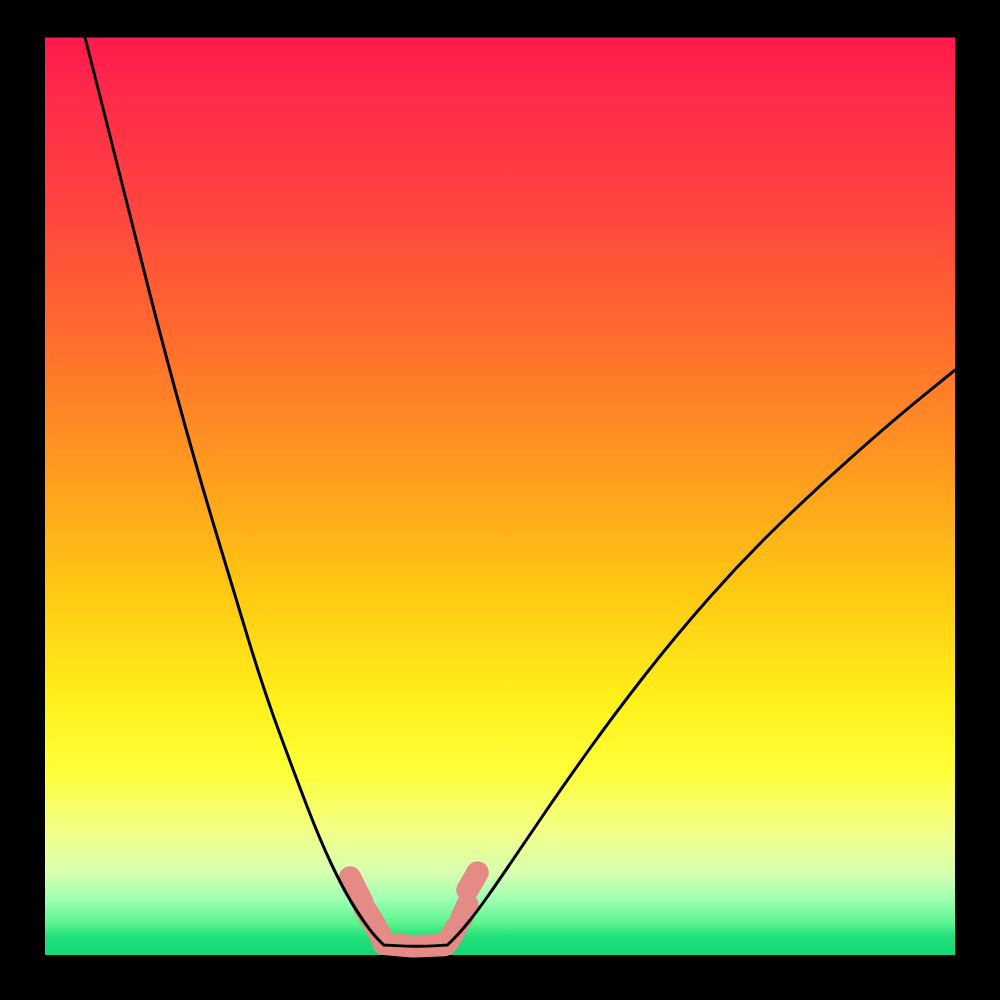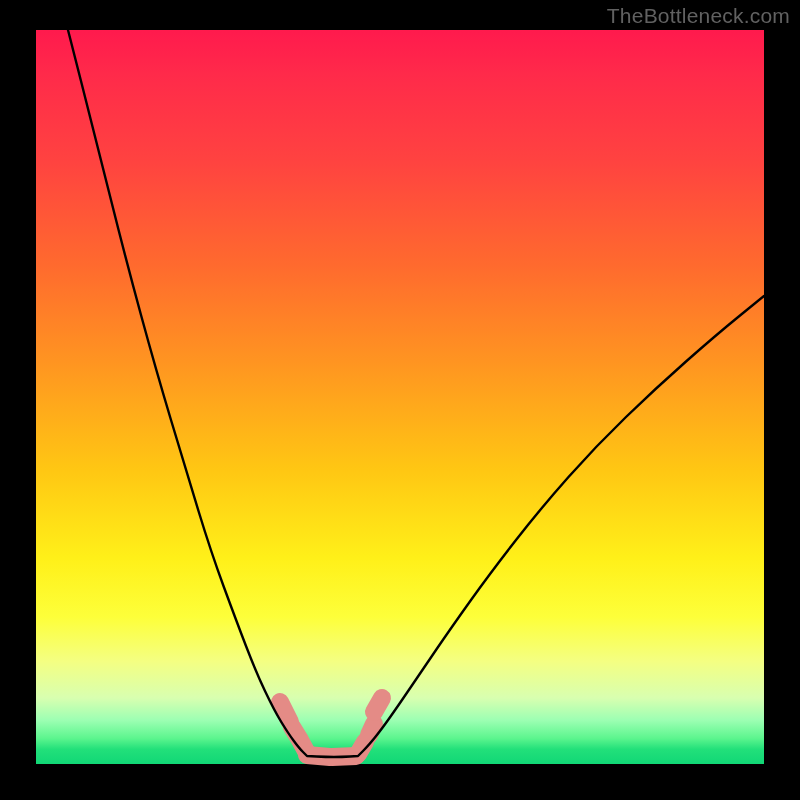--- a/index.html
+++ b/index.html
@@ -59,21 +59,20 @@
     top: 0;
     width: 728px;
     height: 734px;
     overflow: visible;
   }
 </style>
 </head>
 <body>
 
 <div class="frame">
-  <div class="watermark">TheBottleneck.com</div>
 
   <div class="plot">
     <svg class="curve" viewBox="0 0 728 734">
 
       <g id="markers" stroke-linecap="round" fill="none">
           <line x1="244" y1="672" x2="254" y2="692" stroke="#e48b86" stroke-width="18"></line>
           <line x1="256" y1="697" x2="264" y2="710" stroke="#e48b86" stroke-width="18"></line>
           <line x1="265" y1="712" x2="271" y2="723" stroke="#e48b86" stroke-width="18"></line>
           <line x1="271" y1="725" x2="294" y2="727" stroke="#e48b86" stroke-width="18"></line>
           <line x1="296" y1="727" x2="320" y2="726" stroke="#e48b86" stroke-width="18"></line>

